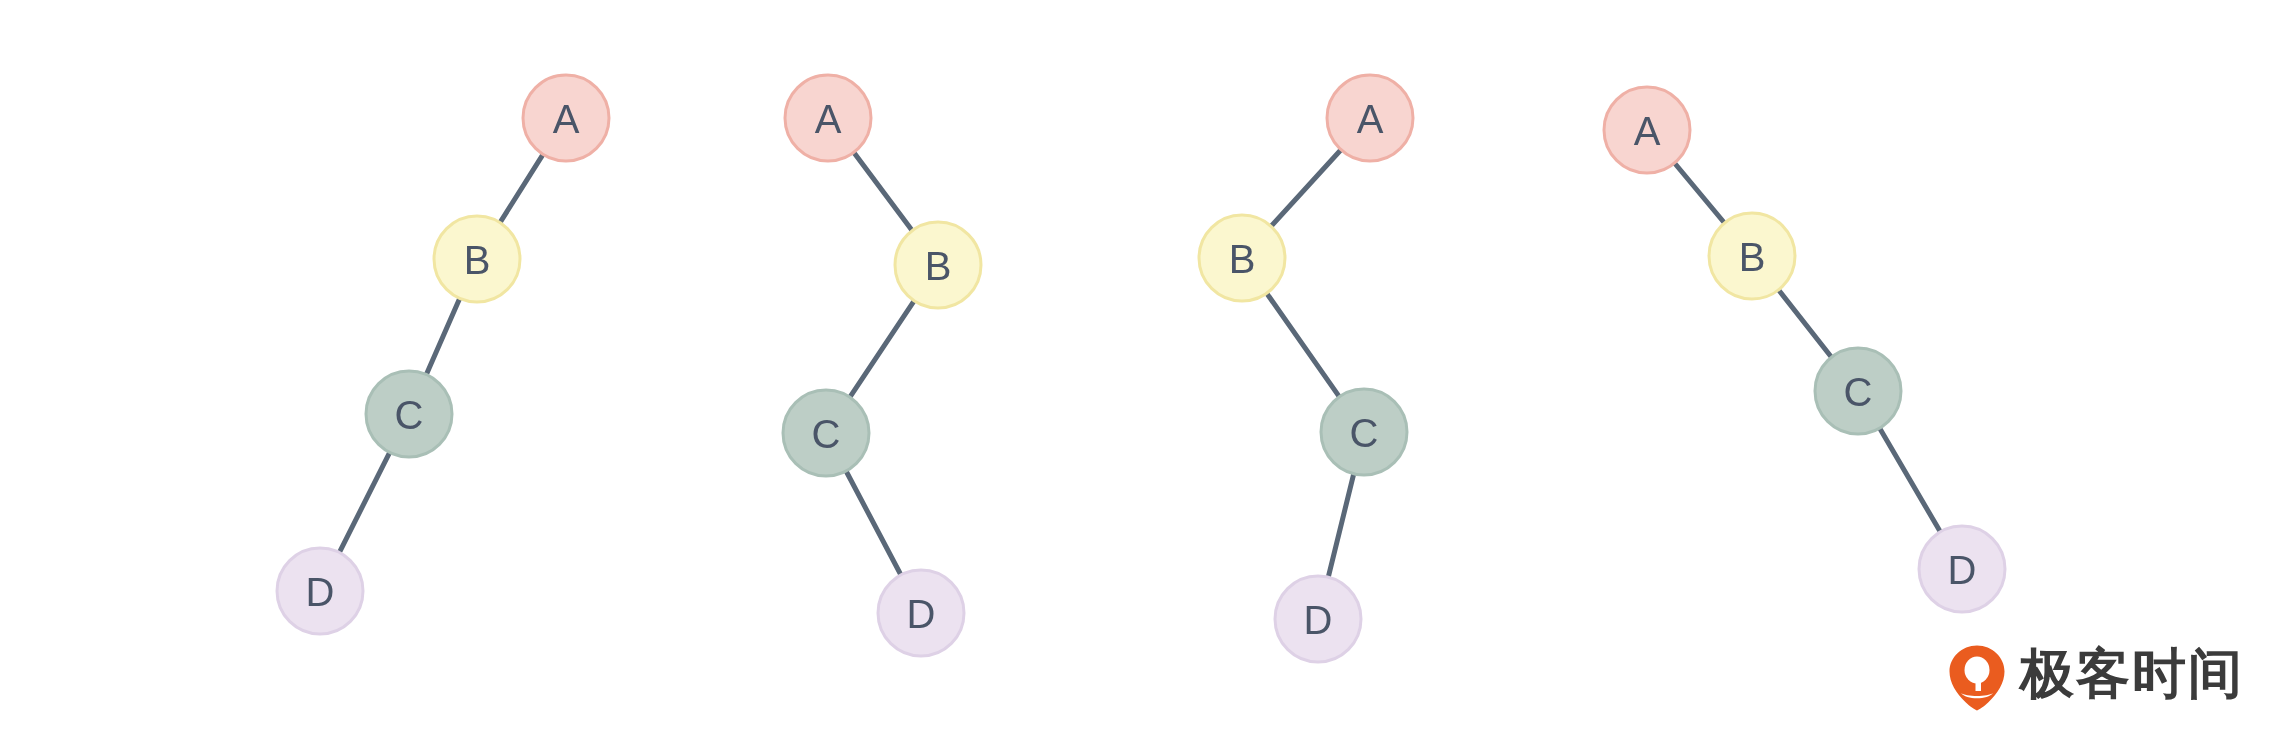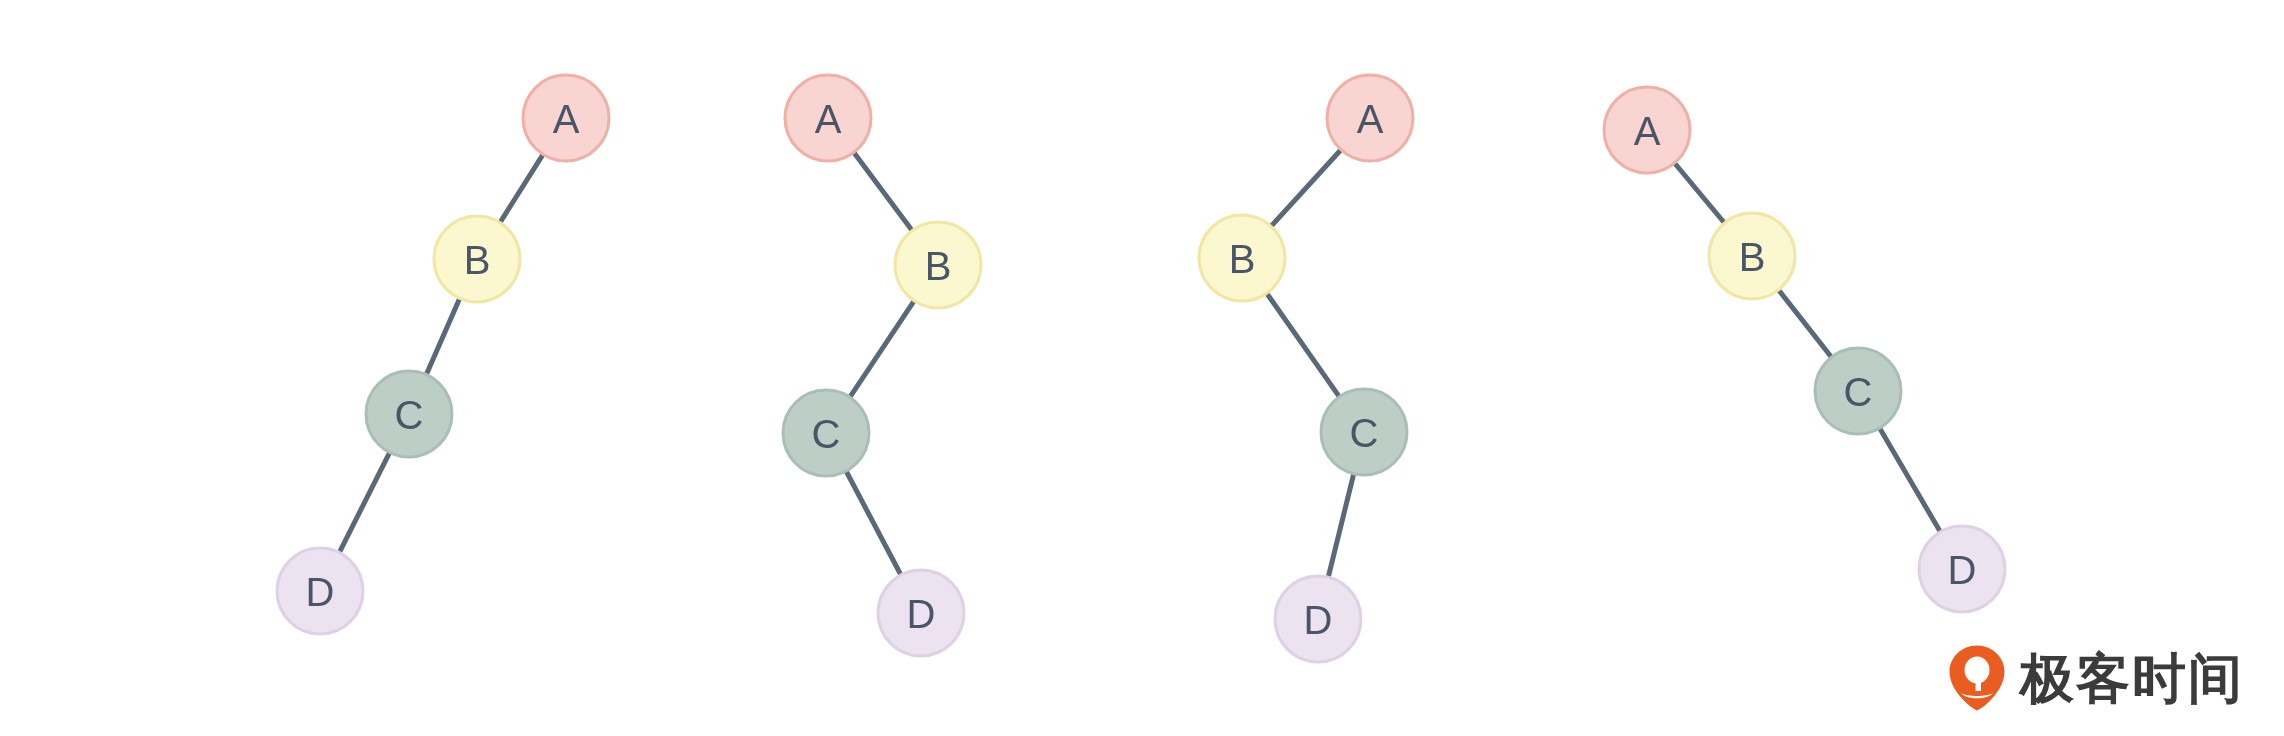--- a/index.html
+++ b/index.html
@@ -49,21 +49,21 @@
     display: flex;
     align-items: center;
     gap: 14px;
   }
   #watermark .logo-mark {
     width: 58px;
     height: 68px;
     flex: 0 0 auto;
   }
   #watermark .logo-text {
-    font-family: Liberation Sans, sans-serif;
+    font-family: Liberation Mono, monospace;
     font-size: 54px;
     font-weight: bold;
     color: #3b3b3b;
     letter-spacing: 2px;
     line-height: 1;
     white-space: nowrap;
   }
 </style>
 </head>
 <body>

